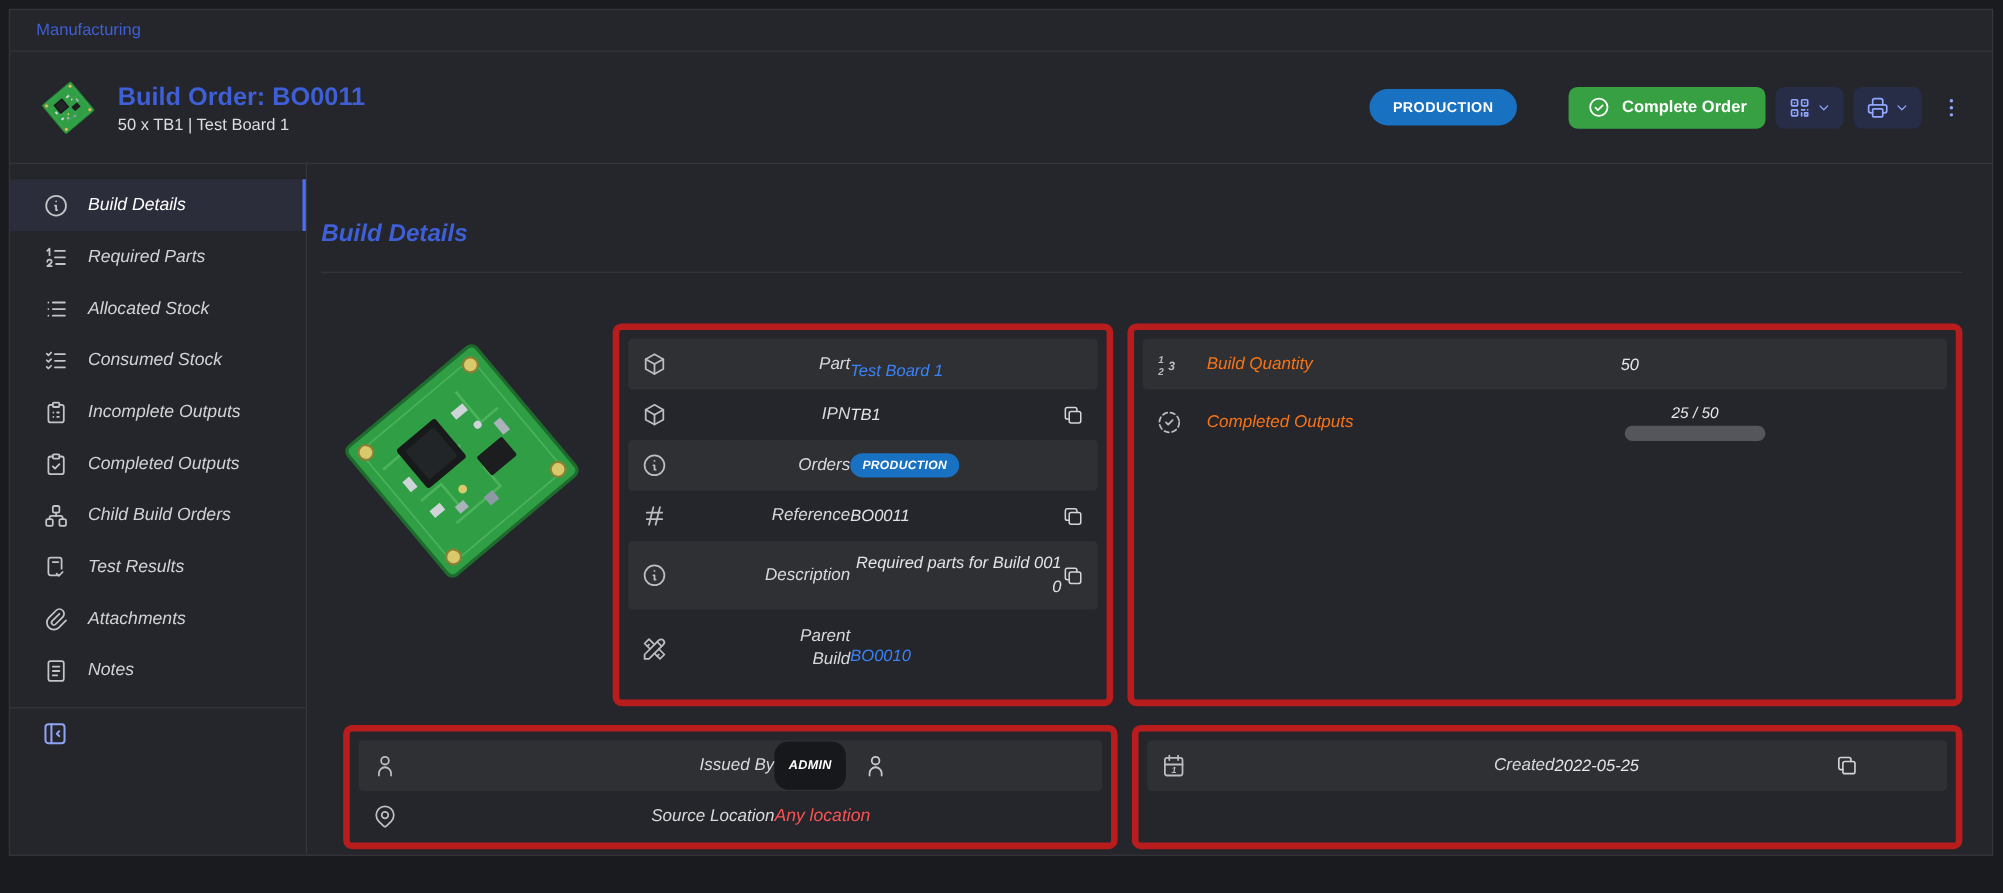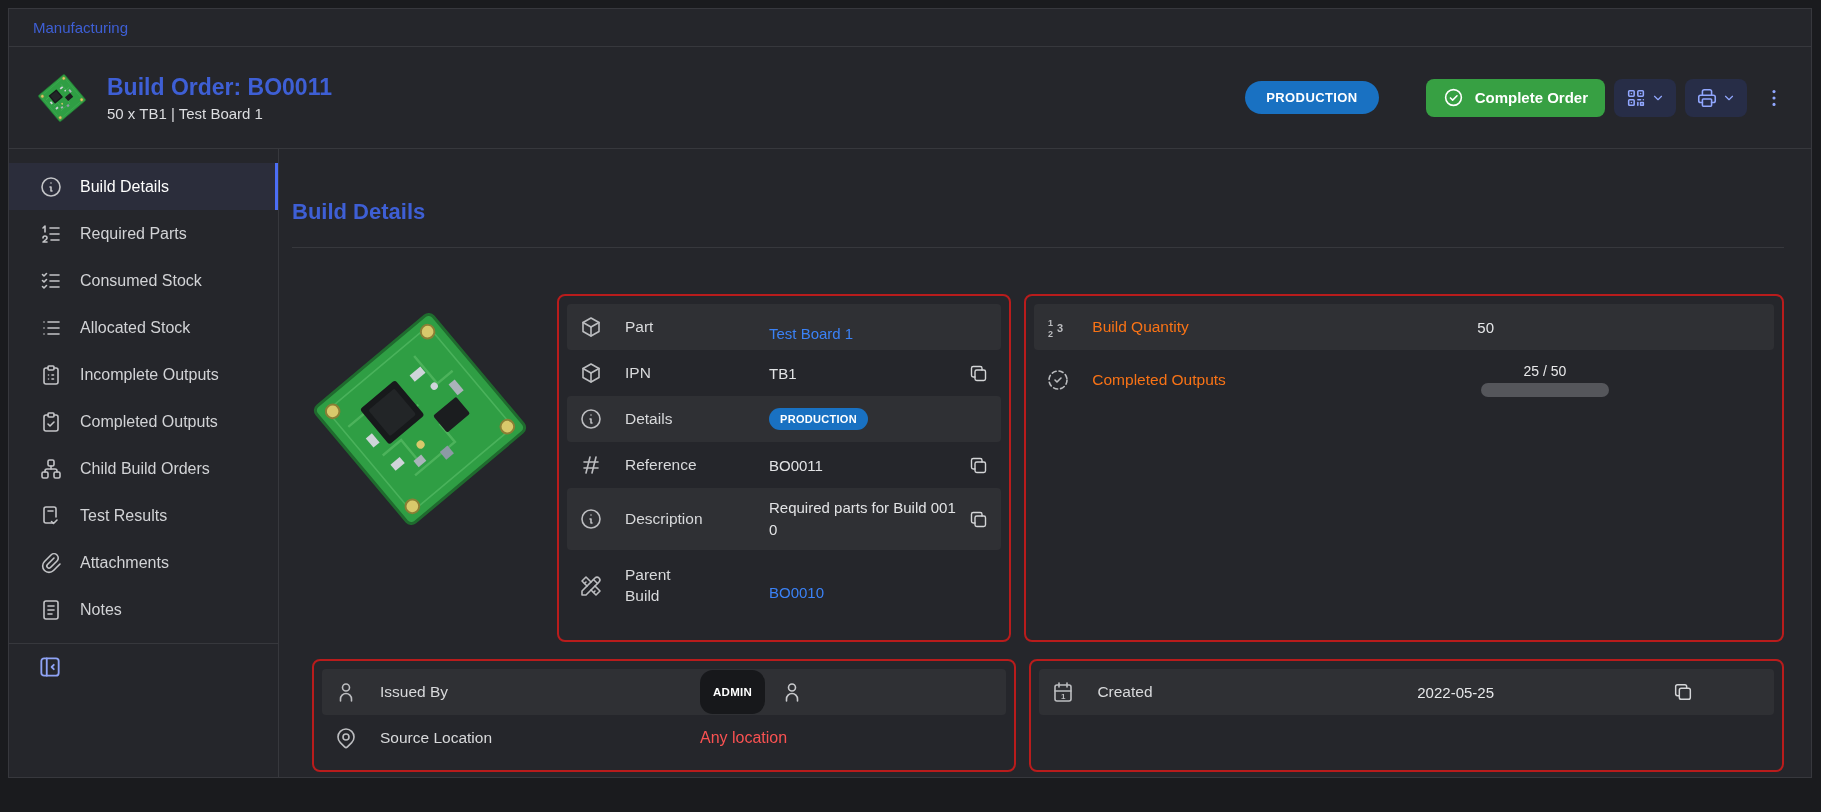--- a/index.html
+++ b/index.html
@@ -30,38 +30,38 @@
   .thumb { width:54px; flex:none; margin-right:18px; }
   .titles .title { font-size:23px; font-weight:bold; color:#3e5fd5; }
   .titles .subtitle { font-size:15px; color:#dcdde0; margin-top:4px; }
   .header-actions { margin-left:auto; display:flex; align-items:center; }
   .status-pill { background:#1971c2; color:#fff; font-weight:bold; font-size:13px; letter-spacing:.4px; height:33px; padding:0 21px; border-radius:17px; display:flex; align-items:center; margin-right:47px; }
   .complete-btn { background:#37a043; border:none; color:#fff; height:38px; border-radius:8px; display:flex; align-items:center; gap:11px; padding:0 17px; font-size:15px; font-weight:600; font-family:inherit; cursor:pointer; }
   .icon-btn { background:#272d47; border:none; color:#91a7ff; width:62px; height:38px; border-radius:8px; display:flex; align-items:center; justify-content:center; gap:4px; margin-left:9px; cursor:pointer; }
   .dots-btn { background:none; border:none; color:#91a7ff; margin-left:16px; cursor:pointer; }
 
   
-  .content { flex:1; display:flex; min-height:0; }
+  .content { flex:1; display:flex; min-height:0;font-style:italic; }
   .sidebar { width:270px; flex:none; border-right:1px solid #37383d; padding-top:14px; display:flex; flex-direction:column; }
   .side-item { height:47px; flex:none; display:flex; align-items:center; gap:17px; padding-left:30px; color:#d2d3d6; font-size:16px; cursor:pointer; }
   .side-item.active { background:#2b2d3b; border-right:3px solid #4c6ef5; color:#fefefe; }
   .side-icon { width:24px; height:24px; flex:none; color:#c3c4c7; }
   .side-divider { border-top:1px solid #37383d; margin:10px 0 8px 0; }
   .collapse-btn { background:none; border:none; color:#8fa3f5; margin:2px 0 0 28px; align-self:flex-start; cursor:pointer; }
 
   .main { flex:1; min-width:0; padding:0 27px 0 13px; }
   .panel-heading { color:#3e5fd5; font-size:22px; font-weight:bold; margin-top:50px; }
   .h-divider { border-top:1px solid #37383d; margin-top:22px; }
 
   .row-top { display:flex; align-items:flex-start; margin-top:46px; }
   .row-bottom { display:flex; margin-top:17px; }
 
   .pcb-large { width:240px; height:250px; margin-left:8px; flex:none; }
 
-  .card { border:2px solid #b91c1c; border-radius:8px; padding:8px; }
+  .card { border:6px solid #b91c1c; border-radius:8px; padding:8px;text-align:right; }
   .card-part { width:458px; height:348px; margin-left:17px; }
   .card-qty  { width:766px; height:348px; margin-left:13px; }
   .card-issue { width:715px; height:113px;margin-left:20px; }
   .card-created { width:766px; height:113px; margin-left:13px; }
 
   .d-row { display:flex; align-items:center; min-height:46px; padding:0 12px; border-radius:4px; }
   .d-row.striped { background:#2f3034; }
   .d-icon { width:46px; flex:none; color:#bcbdc0; display:flex; }
   .d-label { width:144px; flex:none; color:#d8d9db; font-size:15.5px; line-height:1.35; }
   .d-value { font-size:15px; color:#e2e3e5; }
@@ -218,42 +218,42 @@
               <path d="M12 18h8"></path>
               <path d="M4 16a2 2 0 1 1 4 0c0 .591 -.5 1 -1 1.5l-3 2.5h4"></path>
               <path d="M6 10v-6l-2 2"></path>
             </svg>
         </span>
         <span>Required Parts</span>
       </div>
       <div class="side-item">
         <span class="side-icon">
           <svg width="24" height="24" viewBox="0 0 24 24" fill="none" stroke="currentColor" stroke-width="1.6" stroke-linecap="round" stroke-linejoin="round">
+              <path d="M9 6h11"></path>
+              <path d="M9 12h11"></path>
+              <path d="M9 18h11"></path>
+              <path d="M5 6v.01"></path>
+              <path d="M5 12v.01"></path>
+              <path d="M5 18v.01"></path>
+            </svg>
+        </span>
+        <span>Allocated Stock</span>
+      </div>
+      <div class="side-item">
+        <span class="side-icon">
+          <svg width="24" height="24" viewBox="0 0 24 24" fill="none" stroke="currentColor" stroke-width="1.6" stroke-linecap="round" stroke-linejoin="round">
               <path d="M3.5 5.5l1.5 1.5l2.5 -2.5"></path>
               <path d="M3.5 11.5l1.5 1.5l2.5 -2.5"></path>
               <path d="M3.5 17.5l1.5 1.5l2.5 -2.5"></path>
               <path d="M11 6h9"></path>
               <path d="M11 12h9"></path>
               <path d="M11 18h9"></path>
             </svg>
         </span>
         <span>Consumed Stock</span>
-      </div>
-      <div class="side-item">
-        <span class="side-icon">
-          <svg width="24" height="24" viewBox="0 0 24 24" fill="none" stroke="currentColor" stroke-width="1.6" stroke-linecap="round" stroke-linejoin="round">
-              <path d="M9 6h11"></path>
-              <path d="M9 12h11"></path>
-              <path d="M9 18h11"></path>
-              <path d="M5 6v.01"></path>
-              <path d="M5 12v.01"></path>
-              <path d="M5 18v.01"></path>
-            </svg>
-        </span>
-        <span>Allocated Stock</span>
       </div>
       <div class="side-item">
         <span class="side-icon">
           <svg width="24" height="24" viewBox="0 0 24 24" fill="none" stroke="currentColor" stroke-width="1.6" stroke-linecap="round" stroke-linejoin="round">
               <path d="M9 5H7a2 2 0 0 0 -2 2v12a2 2 0 0 0 2 2h10a2 2 0 0 0 2 -2V7a2 2 0 0 0 -2 -2h-2"></path>
               <rect x="9" y="3" width="6" height="4" rx="1"></rect>
               <path d="M9.5 12h.01"></path>
               <path d="M13 12h1.5"></path>
               <path d="M9.5 16h.01"></path>
               <path d="M13 16h1.5"></path>
@@ -369,21 +369,21 @@
             </button>
           </div>
           <div class="d-row striped">
             <span class="d-icon">
               <svg width="24" height="24" viewBox="0 0 24 24" fill="none" stroke="currentColor" stroke-width="1.6" stroke-linecap="round" stroke-linejoin="round">
                   <circle cx="12" cy="12" r="9"></circle>
                   <path d="M12 8h.01"></path>
                   <path d="M11 12h1v4h1"></path>
                 </svg>
             </span>
-            <span class="d-label">Details</span>
+            <span class="d-label">Orders</span>
             <span class="mini-badge">PRODUCTION</span>
           </div>
           <div class="d-row">
             <span class="d-icon">
               <svg width="24" height="24" viewBox="0 0 24 24" fill="none" stroke="currentColor" stroke-width="1.6" stroke-linecap="round" stroke-linejoin="round">
                   <path d="M5 9h14"></path>
                   <path d="M5 15h14"></path>
                   <path d="M11 4l-4 16"></path>
                   <path d="M17 4l-4 16"></path>
                 </svg>

